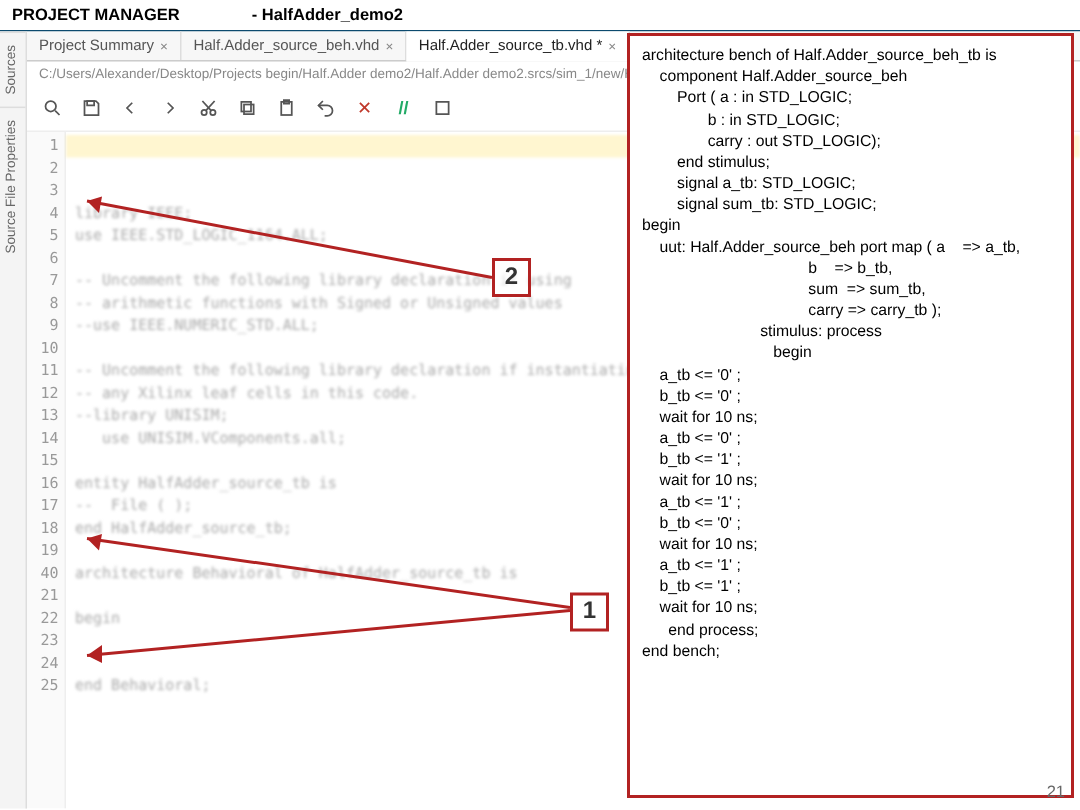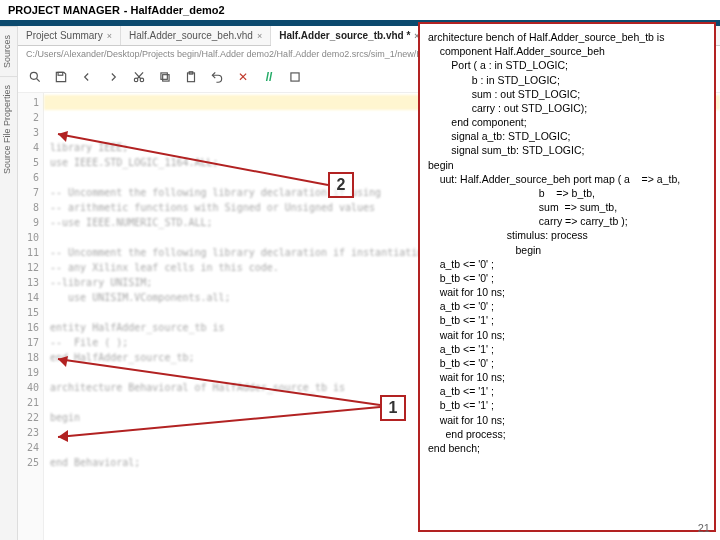--- a/index.html
+++ b/index.html
@@ -1,25 +1,25 @@
 <!DOCTYPE html>
 <html><head>
 <meta charset="utf-8">
 <style>
   * { box-sizing: border-box; margin: 0; padding: 0; }
   body { font-family: Arial, sans-serif; font-size: 11px; background: #fff; width: 720px; height: 540px; position: relative; overflow: hidden; }
-  .titlebar { background: #fff; border-bottom: 6px solid #0c4a6e; padding: 4px 8px; font-size: 11px; font-weight: bold; display: flex; align-items: center; }
+  .titlebar { background: #fff; border-bottom: 1px solid #0c4a6e; padding: 4px 8px; font-size: 11px; font-weight: bold; display: flex; align-items: center; gap: 44px; }
   .titlebar .sub { font-weight: bold; margin-left: 4px; }
   .outer-wrap { display: flex; height: calc(100% - 22px); }
   .sidetabs { width: 18px; background: #f4f4f4; border-right: 1px solid #ddd; display: flex; flex-direction: column; }
   .sidetab { writing-mode: vertical-rl; transform: rotate(180deg); font-size: 9px; padding: 8px 2px; color: #666; border-bottom: 1px solid #ddd; cursor: pointer; text-align: center; }
   .main { flex: 1; display: flex; flex-direction: column; position: relative; justify-content: center; }
   .tabs { display: flex; background: #f7f7f7; border-bottom: 1px solid #ccc; font-size: 10px; }
   .tab { padding: 4px 8px; border-right: 1px solid #ddd; color: #555; display: flex; align-items: center; gap: 4px; cursor: pointer; }
-  .tab.active { background: #fff; font-weight: bold; color: #222; border-bottom: 1px solid #fff; margin-bottom: -1px; }
+  .tab.active { background: #fff; font-weight: normal; color: #222; border-bottom: 1px solid #fff; margin-bottom: -1px; }
   .tab .x { color: #888; font-size: 9px; cursor: pointer; }
   .path { font-size: 9px; color: #888; padding: 3px 8px; filter: blur(0.5px); }
   .toolbar { display: flex; align-items: center; gap: 4px; padding: 4px 6px; border-bottom: 1px solid #eee; }
   .tool { width: 22px; height: 22px; display: flex; align-items: center; justify-content: center; color: #555; font-size: 12px; cursor: pointer; border-radius: 2px; }
   .tool svg { width: 14px; height: 14px; }
   .editor { flex: 1; display: flex; font-family: Consolas, monospace; font-size: 10px; overflow: hidden; position: relative; }
   .gutter { width: 26px; background: #fafafa; border-right: 1px solid #eee; color: #999; text-align: right; padding: 2px 4px 2px 0; line-height: 15px; }
   .gutter div { height: 15px; }
   .code { flex: 1; padding: 2px 6px; color: #aaa; line-height: 15px; filter: blur(0.9px); position: relative; }
   .code div { height: 15px; white-space: pre; }
@@ -182,23 +182,22 @@
         </div>
     </div>
   </div>
 </div>
 
 <div class="panel" id="panel">
     <div class="ln">architecture bench of Half.Adder_source_beh_tb is</div>
     <div class="ln">    component Half.Adder_source_beh</div>
     <div class="ln">        Port ( a : in STD_LOGIC;</div>
     <div class="ln">               b : in STD_LOGIC;</div>
-    <div class="ln">               sum : out STD_LOGIC;</div>
     <div class="ln">               carry : out STD_LOGIC);</div>
-    <div class="ln">        end component;</div>
+    <div class="ln">        end stimulus;</div>
     <div class="ln">        signal a_tb: STD_LOGIC;</div>
     <div class="ln">        signal sum_tb: STD_LOGIC;</div>
     <div class="ln">begin</div>
     <div class="ln">    uut: Half.Adder_source_beh port map ( a    =&gt; a_tb,</div>
     <div class="ln">                                      b    =&gt; b_tb,</div>
     <div class="ln">                                      sum  =&gt; sum_tb,</div>
     <div class="ln">                                      carry =&gt; carry_tb );</div>
     <div class="ln">                           stimulus: process</div>
     <div class="ln">                              begin</div>
     <div class="ln">    a_tb &lt;= '0' ;</div>

